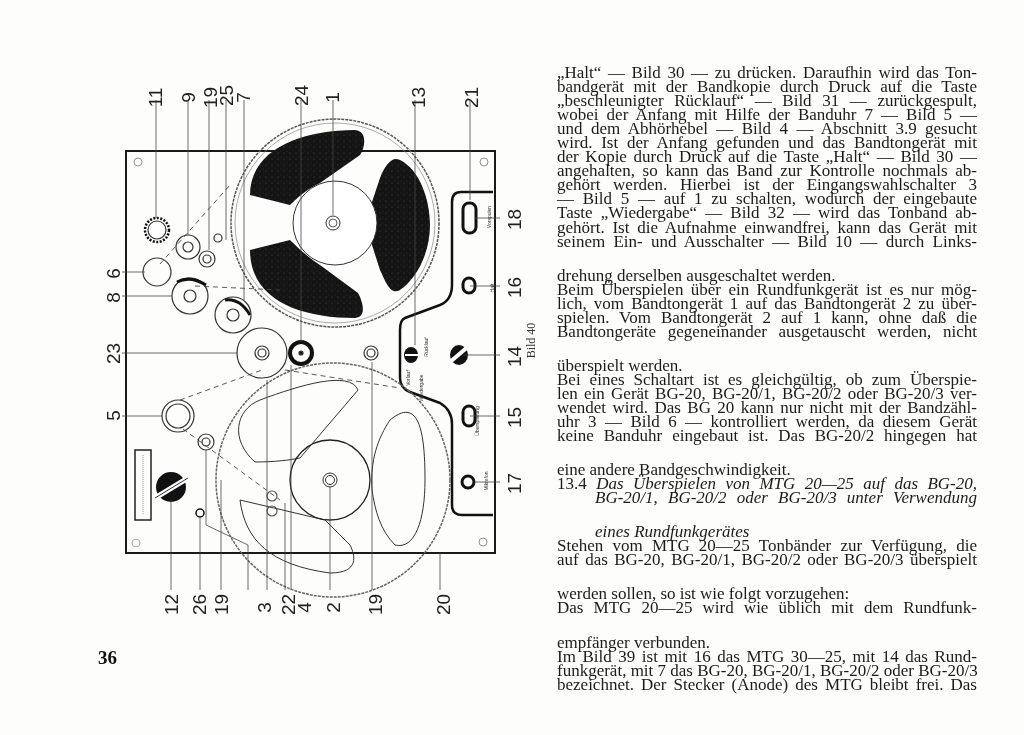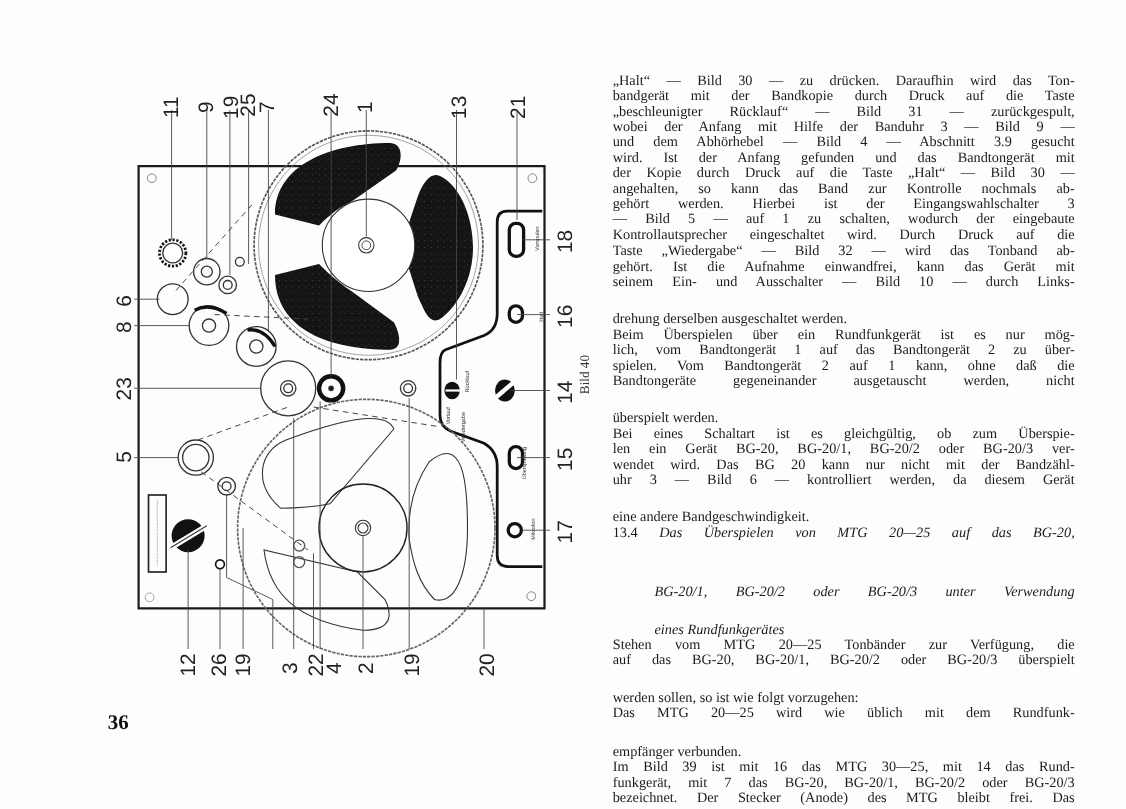--- a/index.html
+++ b/index.html
@@ -2,26 +2,26 @@
 <html><head>
 <meta charset="utf-8">
 <style>
   html, body { margin:0; padding:0; background:#ffffff; }
   body { width:1024px; height:735px; position:relative; overflow:hidden; font-family:"Liberation Serif", "DejaVu Serif", serif; color:#1a1a1a; }
   .page { position:absolute; left:0; top:0; width:1024px; height:735px; background:#fdfdfc; }
   .figure { position:absolute; left:80px; top:60px; width:470px; height:580px; }
   .figure svg { position:absolute; left:0; top:0; }
   .callout { position:absolute; font-family:"Liberation Sans", "DejaVu Sans", sans-serif; font-size:19px; color:#222; transform:rotate(-90deg); transform-origin:center center; white-space:nowrap; line-height:1; }
   .fig-caption { position:absolute; left:514px; top:333px; font-size:12px; transform:rotate(-90deg); transform-origin:center; white-space:nowrap; color:#333; font-family:"Liberation Serif", serif; }
-  .text-col { position:absolute; left:557px; top:66px; width:420px; font-size:13px; line-height:14.05px; color:#1b1b1b; text-align:justify; }
+  .text-col { position:absolute; left:557px; top:66px; width:420px; font-size:17px; line-height:14.05px; color:#1b1b1b; text-align:justify; }
   .text-col p { margin:0; }
   .text-col .line { display:block; text-align:justify; text-align-last:justify; white-space:nowrap; }
   .text-col .line.last { text-align-last:left;margin-top:20px; }
   .heading { font-style:italic; }
-  .heading .indent { padding-left:38px;margin-top:40px; }
+  .heading .indent { padding-left:38px; }
   .page-number { position:absolute; left:98px; top:647px; font-size:19px; font-weight:bold; font-family:"Liberation Serif", serif; color:#111; }
   .legend-label { position:absolute; font-size:5px; color:#333; font-family:"Liberation Sans", sans-serif; transform:rotate(-90deg); transform-origin:center; white-space:nowrap; }
 </style>
 </head>
 <body>
 
 <div class="page">
 
   <div class="figure">
     <svg width="470" height="580" viewBox="80 60 470 580">
@@ -200,45 +200,45 @@
     <span class="legend-label" style="left:396px;top:418px;">Mikrofon</span>
   </div>
 
   <span class="fig-caption">Bild 40</span>
 
   <div class="text-col">
     <p>
       <span class="line">„Halt“ — Bild 30 — zu drücken. Daraufhin wird das Ton-</span>
       <span class="line">bandgerät mit der Bandkopie durch Druck auf die Taste</span>
       <span class="line">„beschleunigter Rücklauf“ — Bild 31 — zurückgespult,</span>
-      <span class="line">wobei der Anfang mit Hilfe der Banduhr 3 — Bild 9 —</span>
+      <span class="line">wobei der Anfang mit Hilfe der Banduhr 7 — Bild 5 —</span>
       <span class="line">und dem Abhörhebel — Bild 4 — Abschnitt 3.9 gesucht</span>
       <span class="line">wird. Ist der Anfang gefunden und das Bandtongerät mit</span>
       <span class="line">der Kopie durch Druck auf die Taste „Halt“ — Bild 30 —</span>
       <span class="line">angehalten, so kann das Band zur Kontrolle nochmals ab-</span>
       <span class="line">gehört werden. Hierbei ist der Eingangswahlschalter 3</span>
       <span class="line">— Bild 5 — auf 1 zu schalten, wodurch der eingebaute</span>
-      <span class="line">Kontrollautsprecher eingeschaltet wird. Durch Druck auf die</span>
       <span class="line">Taste „Wiedergabe“ — Bild 32 — wird das Tonband ab-</span>
       <span class="line">gehört. Ist die Aufnahme einwandfrei, kann das Gerät mit</span>
       <span class="line">seinem Ein- und Ausschalter — Bild 10 — durch Links-</span>
       <span class="line last">drehung derselben ausgeschaltet werden.</span>
     </p>
     <p>
       <span class="line">Beim Überspielen über ein Rundfunkgerät ist es nur mög-</span>
       <span class="line">lich, vom Bandtongerät 1 auf das Bandtongerät 2 zu über-</span>
       <span class="line">spielen. Vom Bandtongerät 2 auf 1 kann, ohne daß die</span>
       <span class="line">Bandtongeräte gegeneinander ausgetauscht werden, nicht</span>
       <span class="line last">überspielt werden.</span>
     </p>
     <p>
       <span class="line">Bei eines Schaltart ist es gleichgültig, ob zum Überspie-</span>
       <span class="line">len ein Gerät BG-20, BG-20/1, BG-20/2 oder BG-20/3 ver-</span>
       <span class="line">wendet wird. Das BG 20 kann nur nicht mit der Bandzähl-</span>
       <span class="line">uhr 3 — Bild 6 — kontrolliert werden, da diesem Gerät</span>
+      <span class="line">keine Banduhr eingebaut ist. Das BG-20/2 hingegen hat</span>
       <span class="line last">eine andere Bandgeschwindigkeit.</span>
     </p>
     <p class="heading">
       <span class="line"><span style="font-style:normal;">13.4</span> <span>Das Überspielen von MTG 20—25 auf das BG-20,</span></span>
       <span class="line indent" style="padding-left:38px;">BG-20/1, BG-20/2 oder BG-20/3 unter Verwendung</span>
       <span class="line last" style="padding-left:38px;">eines Rundfunkgerätes</span>
     </p>
     <p>
       <span class="line">Stehen vom MTG 20—25 Tonbänder zur Verfügung, die</span>
       <span class="line">auf das BG-20, BG-20/1, BG-20/2 oder BG-20/3 überspielt</span>

